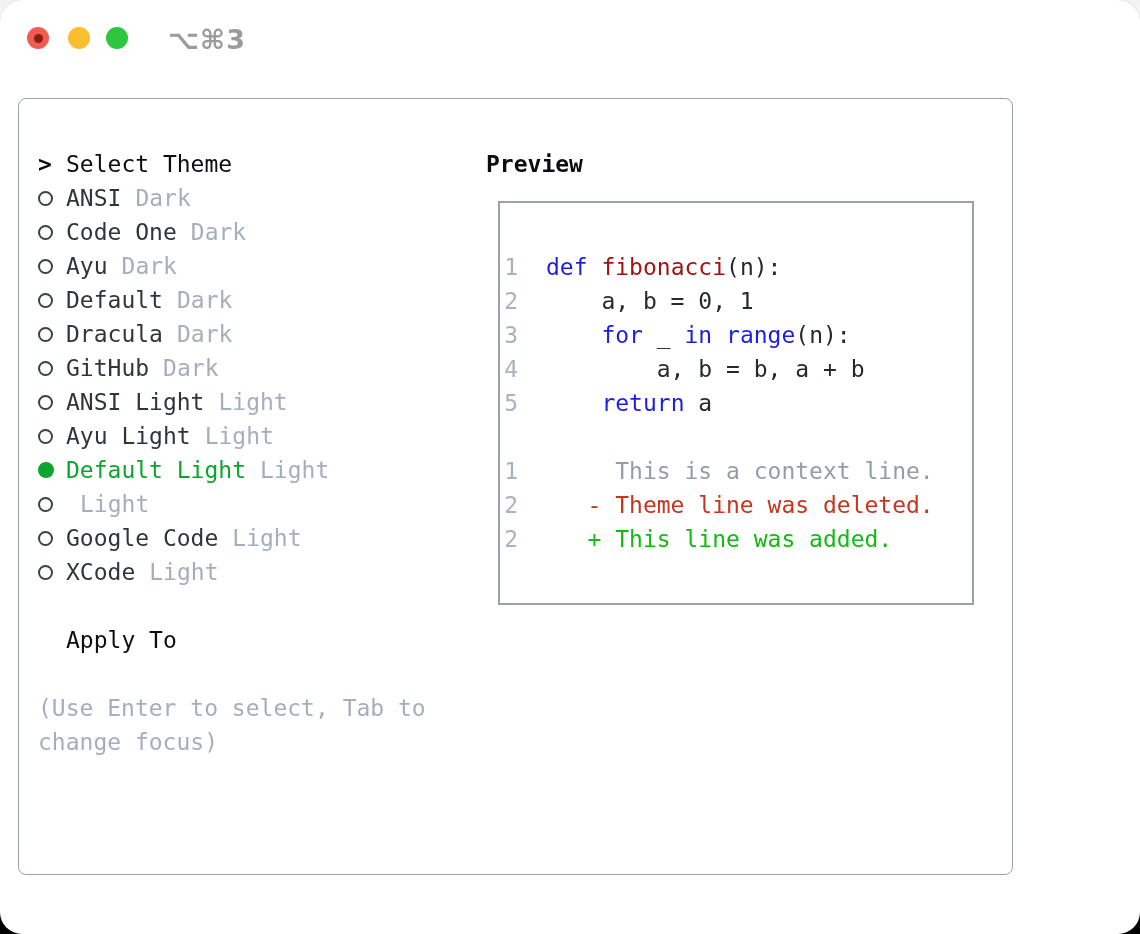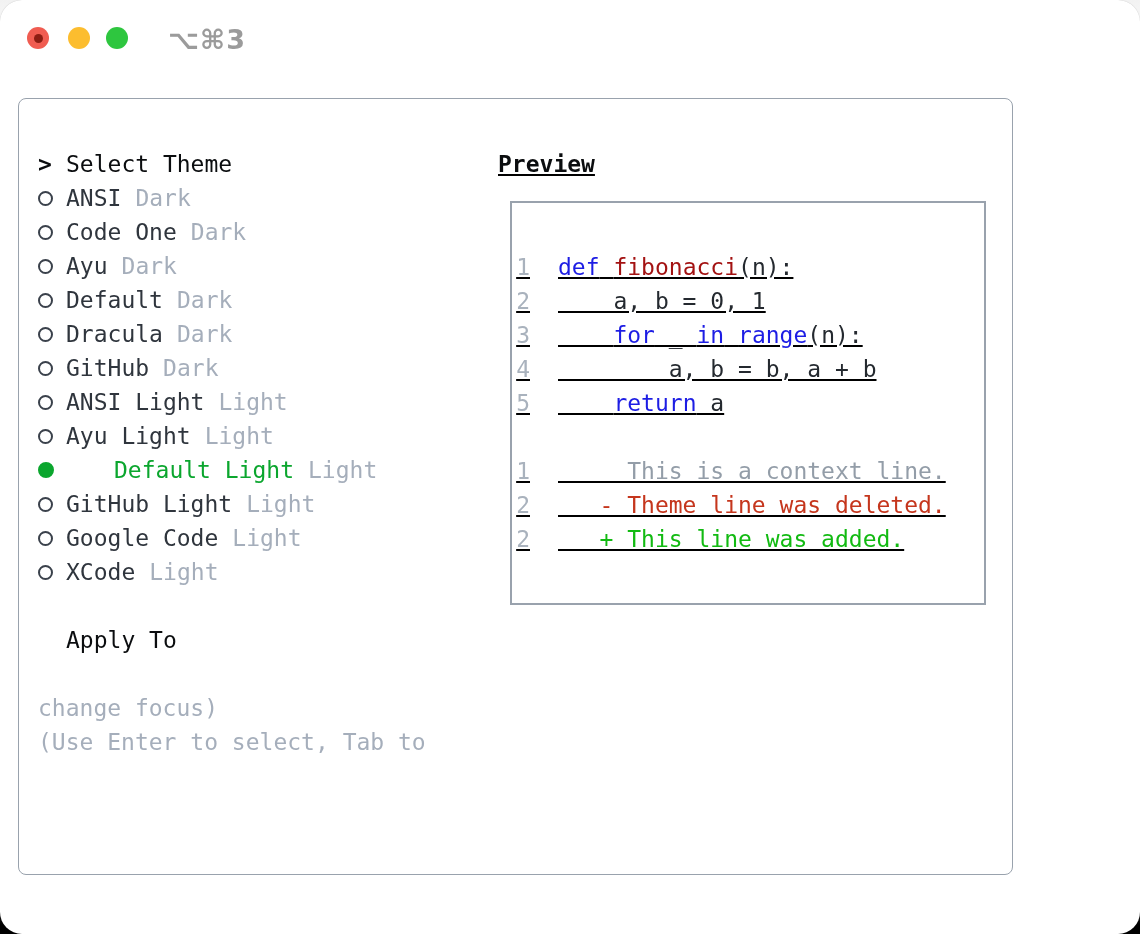--- a/index.html
+++ b/index.html
@@ -34,30 +34,30 @@
   }
   
   .panel{
     position:absolute;left:18px;top:98px;width:995px;height:777px;
     border:1.5px solid var(--border);border-radius:8px;background:#fff;
   }
   .row{height:34px;display:flex;align-items:center;font-size:23px;color:var(--text);}
   .gutter{width:28px;flex:0 0 28px;display:flex;align-items:center;}
   .radio{width:15px;height:15px;border:2px solid #3a414b;border-radius:50%;}
   .row.selected .radio{background:var(--accent-green);border-color:var(--accent-green);width:16px;height:16px;}
-  .row.selected .nm,.row.selected .lbl{color:var(--accent-green);margin-left:48px;}
+  .row.selected .nm,.row.selected .lbl{color:var(--accent-green);}
   .pointer-char{font-weight:bold;color:var(--heading);}
   .title{font-weight:normal;color:var(--heading);}
   .tag{margin-left:14px;color:var(--muted);}
   .blank{height:34px;}
   .left{position:absolute;left:19px;top:48px;}
   .hint-line{height:34px;display:flex;align-items:center;font-size:23px;color:var(--muted);white-space:pre;}
   .apply-title{color:var(--heading);}
   
-  .right{position:absolute;left:479px;top:48px;text-decoration:underline;}
+  .right{position:absolute;left:467px;top:48px;}
   .preview-title{height:34px;display:flex;align-items:center;font-size:23px;font-weight:bold;color:var(--heading);}
   .preview-box{
     position:relative;left:12px;margin-top:20px;width:476px;height:404px;
     border:2px solid var(--border);background:#fff;padding:47px 0 0 4px;
   }
   .crow{height:34px;display:flex;align-items:center;font-size:23px;}
   .lnum{width:14px;flex:0 0 14px;text-align:right;color:var(--line-number);}
   .lgap{width:28px;flex:0 0 28px;}
   .code{display:flex;}
   .code span{white-space:pre;color:var(--code-text);}
@@ -151,21 +151,20 @@
         <span class="gutter">
             <span class="radio"></span>
           </span>
         <span class="nm">Default Light</span>
         <span class="tag">Light</span>
       </div>
       <div class="row item">
         <span class="gutter">
             <span class="radio"></span>
           </span>
-        <span class="nm">GitHub Light</span>
         <span class="tag">Light</span>
       </div>
       <div class="row item">
         <span class="gutter">
             <span class="radio"></span>
           </span>
         <span class="nm">Google Code</span>
         <span class="tag">Light</span>
       </div>
       <div class="row item">
@@ -178,22 +177,22 @@
 
       <div class="blank"></div>
 
       <div class="row">
         <span class="gutter"></span>
         <span class="apply-title">Apply To</span>
       </div>
 
       <div class="blank"></div>
 
+      <div class="hint-line">(Use Enter to select, Tab to</div>
       <div class="hint-line">change focus)</div>
-      <div class="hint-line">(Use Enter to select, Tab to</div>
     </div>
 
     <div class="right">
       <div class="preview-title">Preview</div>
       <div class="preview-box">
 
         <div class="crow">
           <span class="lnum">1</span>
             <span class="lgap"></span>
           <span class="code">

